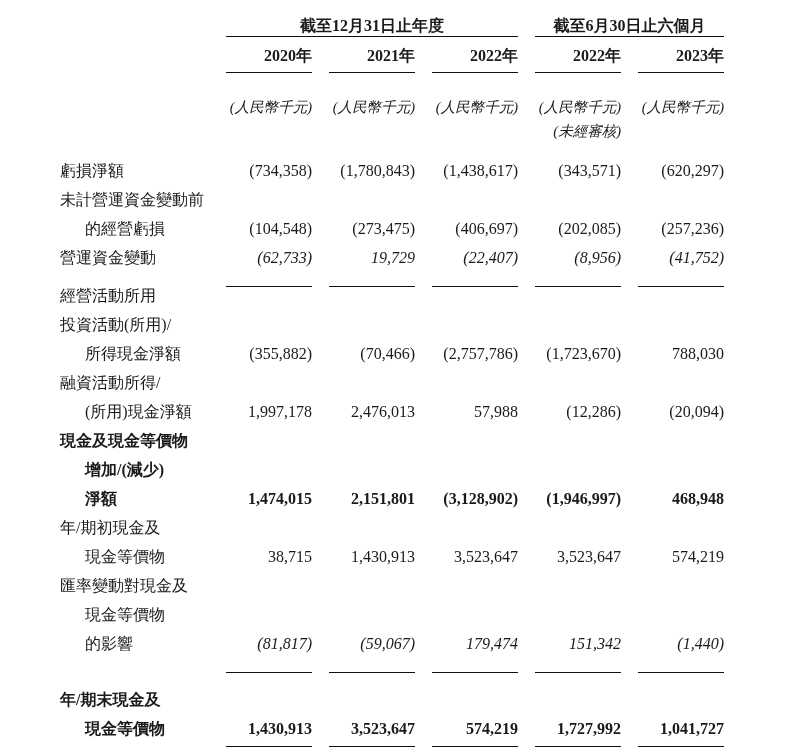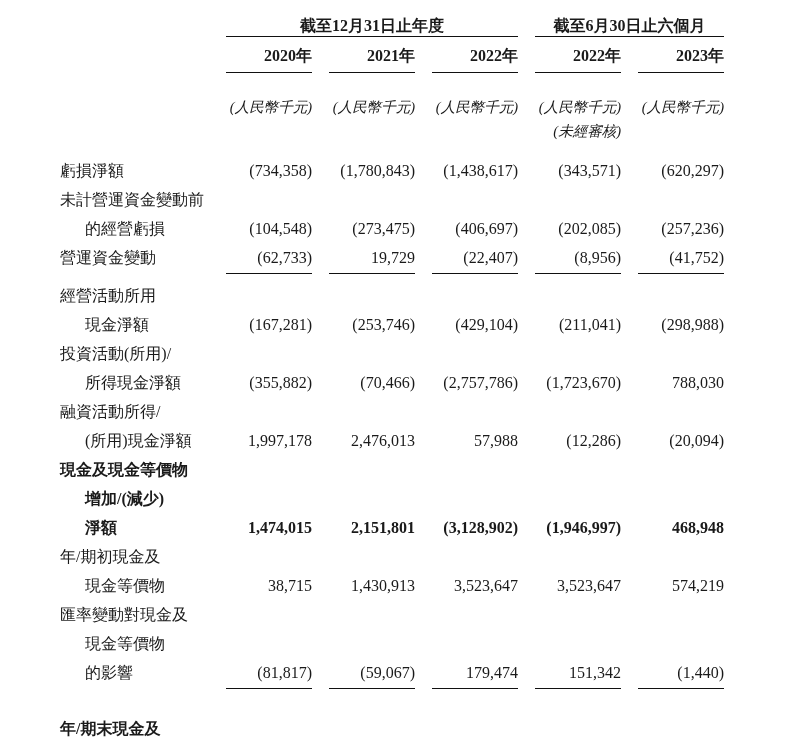--- a/index.html
+++ b/index.html
@@ -63,21 +63,21 @@
     align-items: baseline;
     font-size: 16px;
   }
   .lbl { white-space: nowrap; }
   .lbl.ind { padding-left: 25px; }
   .cell { text-align: right; }
   .num { white-space: nowrap; }
   .bold .lbl, .bold .num { font-weight: bold; }
 
   .nw { display: inline-block; width: 86px; text-align: right; }
-  .u1 { border-bottom: 1.5px solid #111; padding-bottom: 1px; }
+  .u1 { border-bottom: 1.5px solid #111; padding-bottom: 14px; font-style: italic; }
   .u2 { border-bottom: 3px solid #111; padding-bottom: 3px; position: relative; }
   .u2::after {
     content: "";
     position: absolute;
     left: 0; right: 0; bottom: -6px;
     border-bottom: 1.5px solid #111;
   }
   .line.ruled { margin-bottom: 9px; }
   .spacer { height: 18px; }
 </style>
@@ -158,28 +158,20 @@
       </div>
       <div class="line">
         <div class="lbl">經營活動所用</div>
         <div class="cell"></div>
         <div class="cell"></div>
         <div class="cell"></div>
         <div class="cell"></div>
         <div class="cell"></div>
       </div>
       <div class="line">
-        <div class="lbl ind">現金淨額</div>
-        <div class="cell"><div class="nw"><span class="num">(167,281)</span></div></div>
-        <div class="cell"><div class="nw"><span class="num">(253,746)</span></div></div>
-        <div class="cell"><div class="nw"><span class="num">(429,104)</span></div></div>
-        <div class="cell"><div class="nw"><span class="num">(211,041)</span></div></div>
-        <div class="cell"><div class="nw"><span class="num">(298,988)</span></div></div>
-      </div>
-      <div class="line">
         <div class="lbl">投資活動(所用)/</div>
         <div class="cell"></div>
         <div class="cell"></div>
         <div class="cell"></div>
         <div class="cell"></div>
         <div class="cell"></div>
       </div>
       <div class="line">
         <div class="lbl ind">所得現金淨額</div>
         <div class="cell"><div class="nw"><span class="num">(355,882)</span></div></div>

